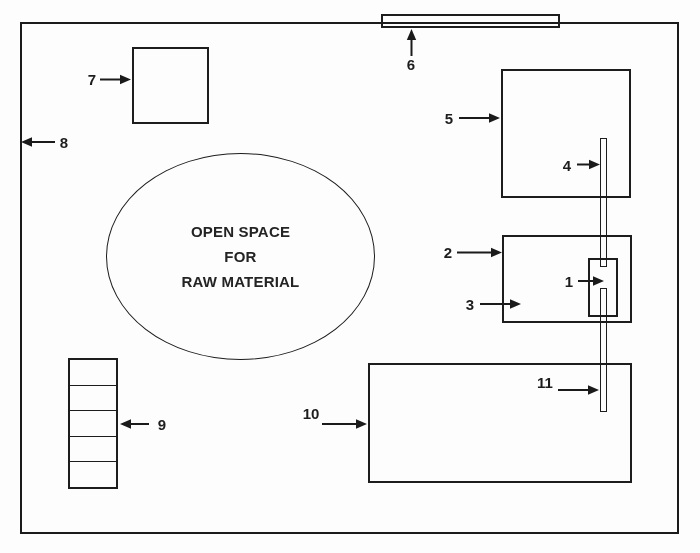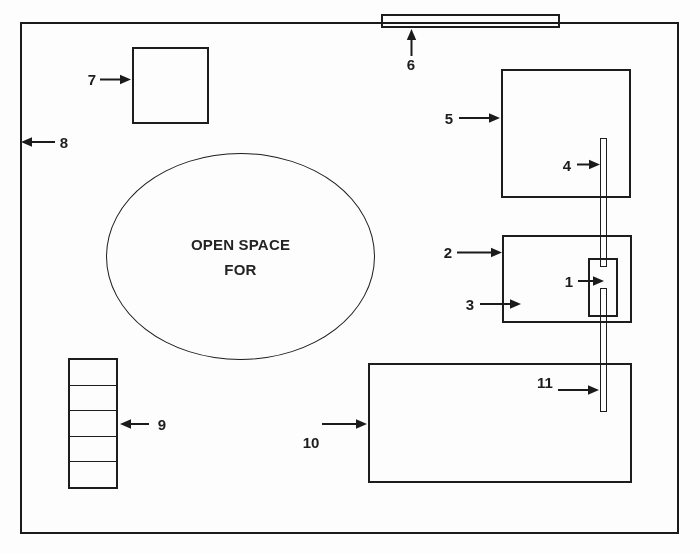--- a/index.html
+++ b/index.html
@@ -56,21 +56,21 @@
   }
   .num1  { left: 569px; top: 281px; }
   .num2  { left: 448px; top: 252px; }
   .num3  { left: 470px; top: 304px; }
   .num4  { left: 567px; top: 165px; }
   .num5  { left: 449px; top: 118px; }
   .num6  { left: 411px; top: 64px;  }
   .num7  { left: 92px;  top: 79px;  }
   .num8  { left: 64px;  top: 142px; }
   .num9  { left: 162px; top: 424px; }
-  .num10 { left: 311px; top: 442px; }
+  .num10 { left: 311px; top: 413px; }
   .num11 { left: 545px; top: 382px; }
 </style>
 </head>
 <body>
 
 <div class="canvas">
 
   <div class="rect main-rect"></div>
 
   <div class="rect bar-top"></div>
@@ -88,20 +88,21 @@
     <div class="cell"></div>
     <div class="cell"></div>
     <div class="cell"></div>
     <div class="cell"></div>
     <div class="cell"></div>
   </div>
 
   <div class="rect ellipse">
     <div class="line">OPEN SPACE</div>
     <div class="line">FOR</div>
+    <div class="line">RAW MATERIAL</div>
   </div>
 
   <svg class="arrows" viewBox="0 0 700 553">
     <g>
       <line x1="578" y1="281" x2="594" y2="281"></line>
       <polygon points="604,281 593,276.3 593,285.7"></polygon>
     </g>
     <g>
       <line x1="457" y1="252.5" x2="492" y2="252.5"></line>
       <polygon points="502,252.5 491,247.8 491,257.2"></polygon>

